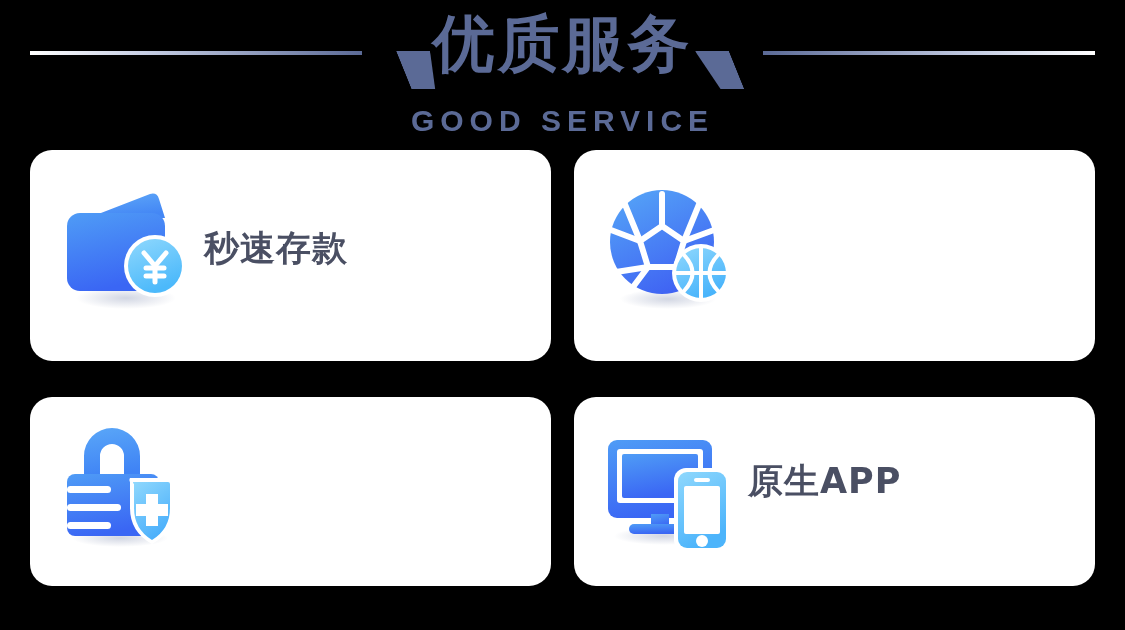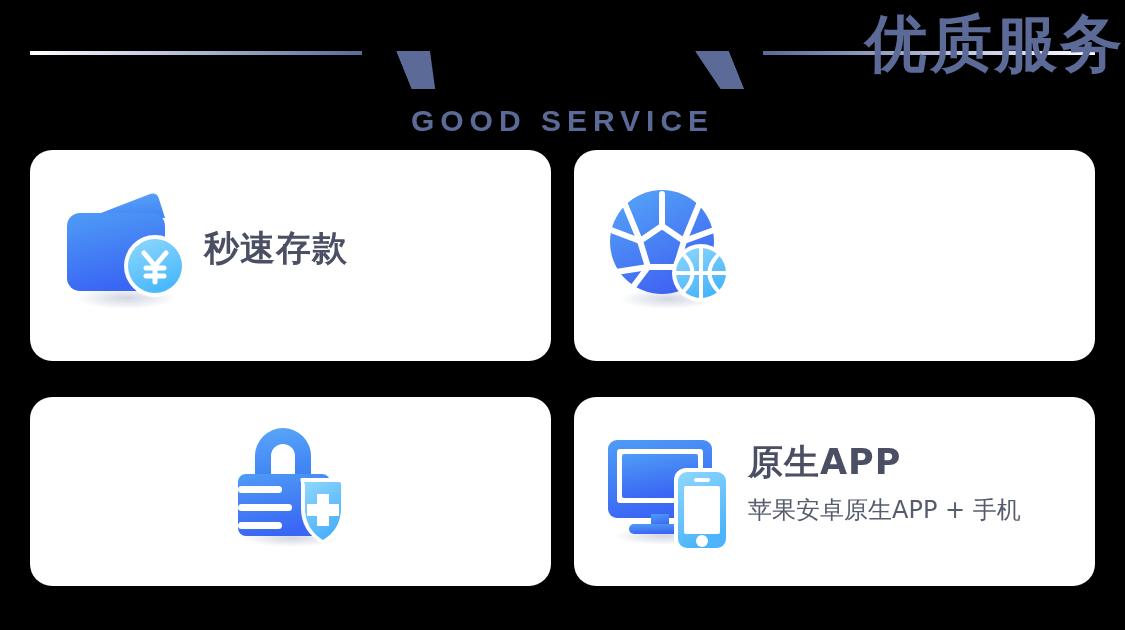--- a/index.html
+++ b/index.html
@@ -71,21 +71,20 @@
     top: 6px;
     text-align: center;
   }
   .title-cn {
     font-size: 62px;
     font-weight: bold;
     color: #5b6a96;
     letter-spacing: 3px;
     line-height: 76px;
     font-family: "DejaVu Sans", "Liberation Sans", sans-serif;
-    text-align: right;
   }
   .title-en {
     font-size: 30px;
     font-weight: bold;
     color: #5b6a96;
     letter-spacing: 6px;
     line-height: 38px;
     margin-top: 20px;
     font-family: "Liberation Sans", sans-serif;
   }
@@ -103,21 +102,20 @@
     row-gap: 36px;
   }
   .card {
     background: #ffffff;
     border-radius: 22px;
     display: flex;
     align-items: center;
     padding: 0 16px 16px 28px;
     box-sizing: border-box;
     overflow: hidden;
-    justify-content: center;
   }
   .card-icon {
     flex: 0 0 auto;
     width: 136px;
     height: 136px;
     position: relative;
   }
   .card-text {
     flex: 1 1 auto;
     padding-left: 10px;
@@ -315,18 +313,17 @@
         <rect x="72" y="52" width="56" height="84" rx="12" fill="#ffffff"></rect>
         <rect x="76" y="56" width="48" height="76" rx="9" fill="url(#gPhone)"></rect>
         <rect x="82" y="70" width="36" height="48" rx="2" fill="#ffffff"></rect>
         <rect x="92" y="62" width="16" height="4" rx="2" fill="#ffffff"></rect>
         <circle cx="100" cy="125" r="6" fill="#ffffff"></circle>
       </svg>
     </div>
     <div class="card-text">
       <div class="card-title">原生APP</div>
       <div class="card-desc two-line">
-        <div>苹果安卓原生APP + 手机</div>
       </div>
     </div>
   </div>
 
 </div>
 
 </body></html>

